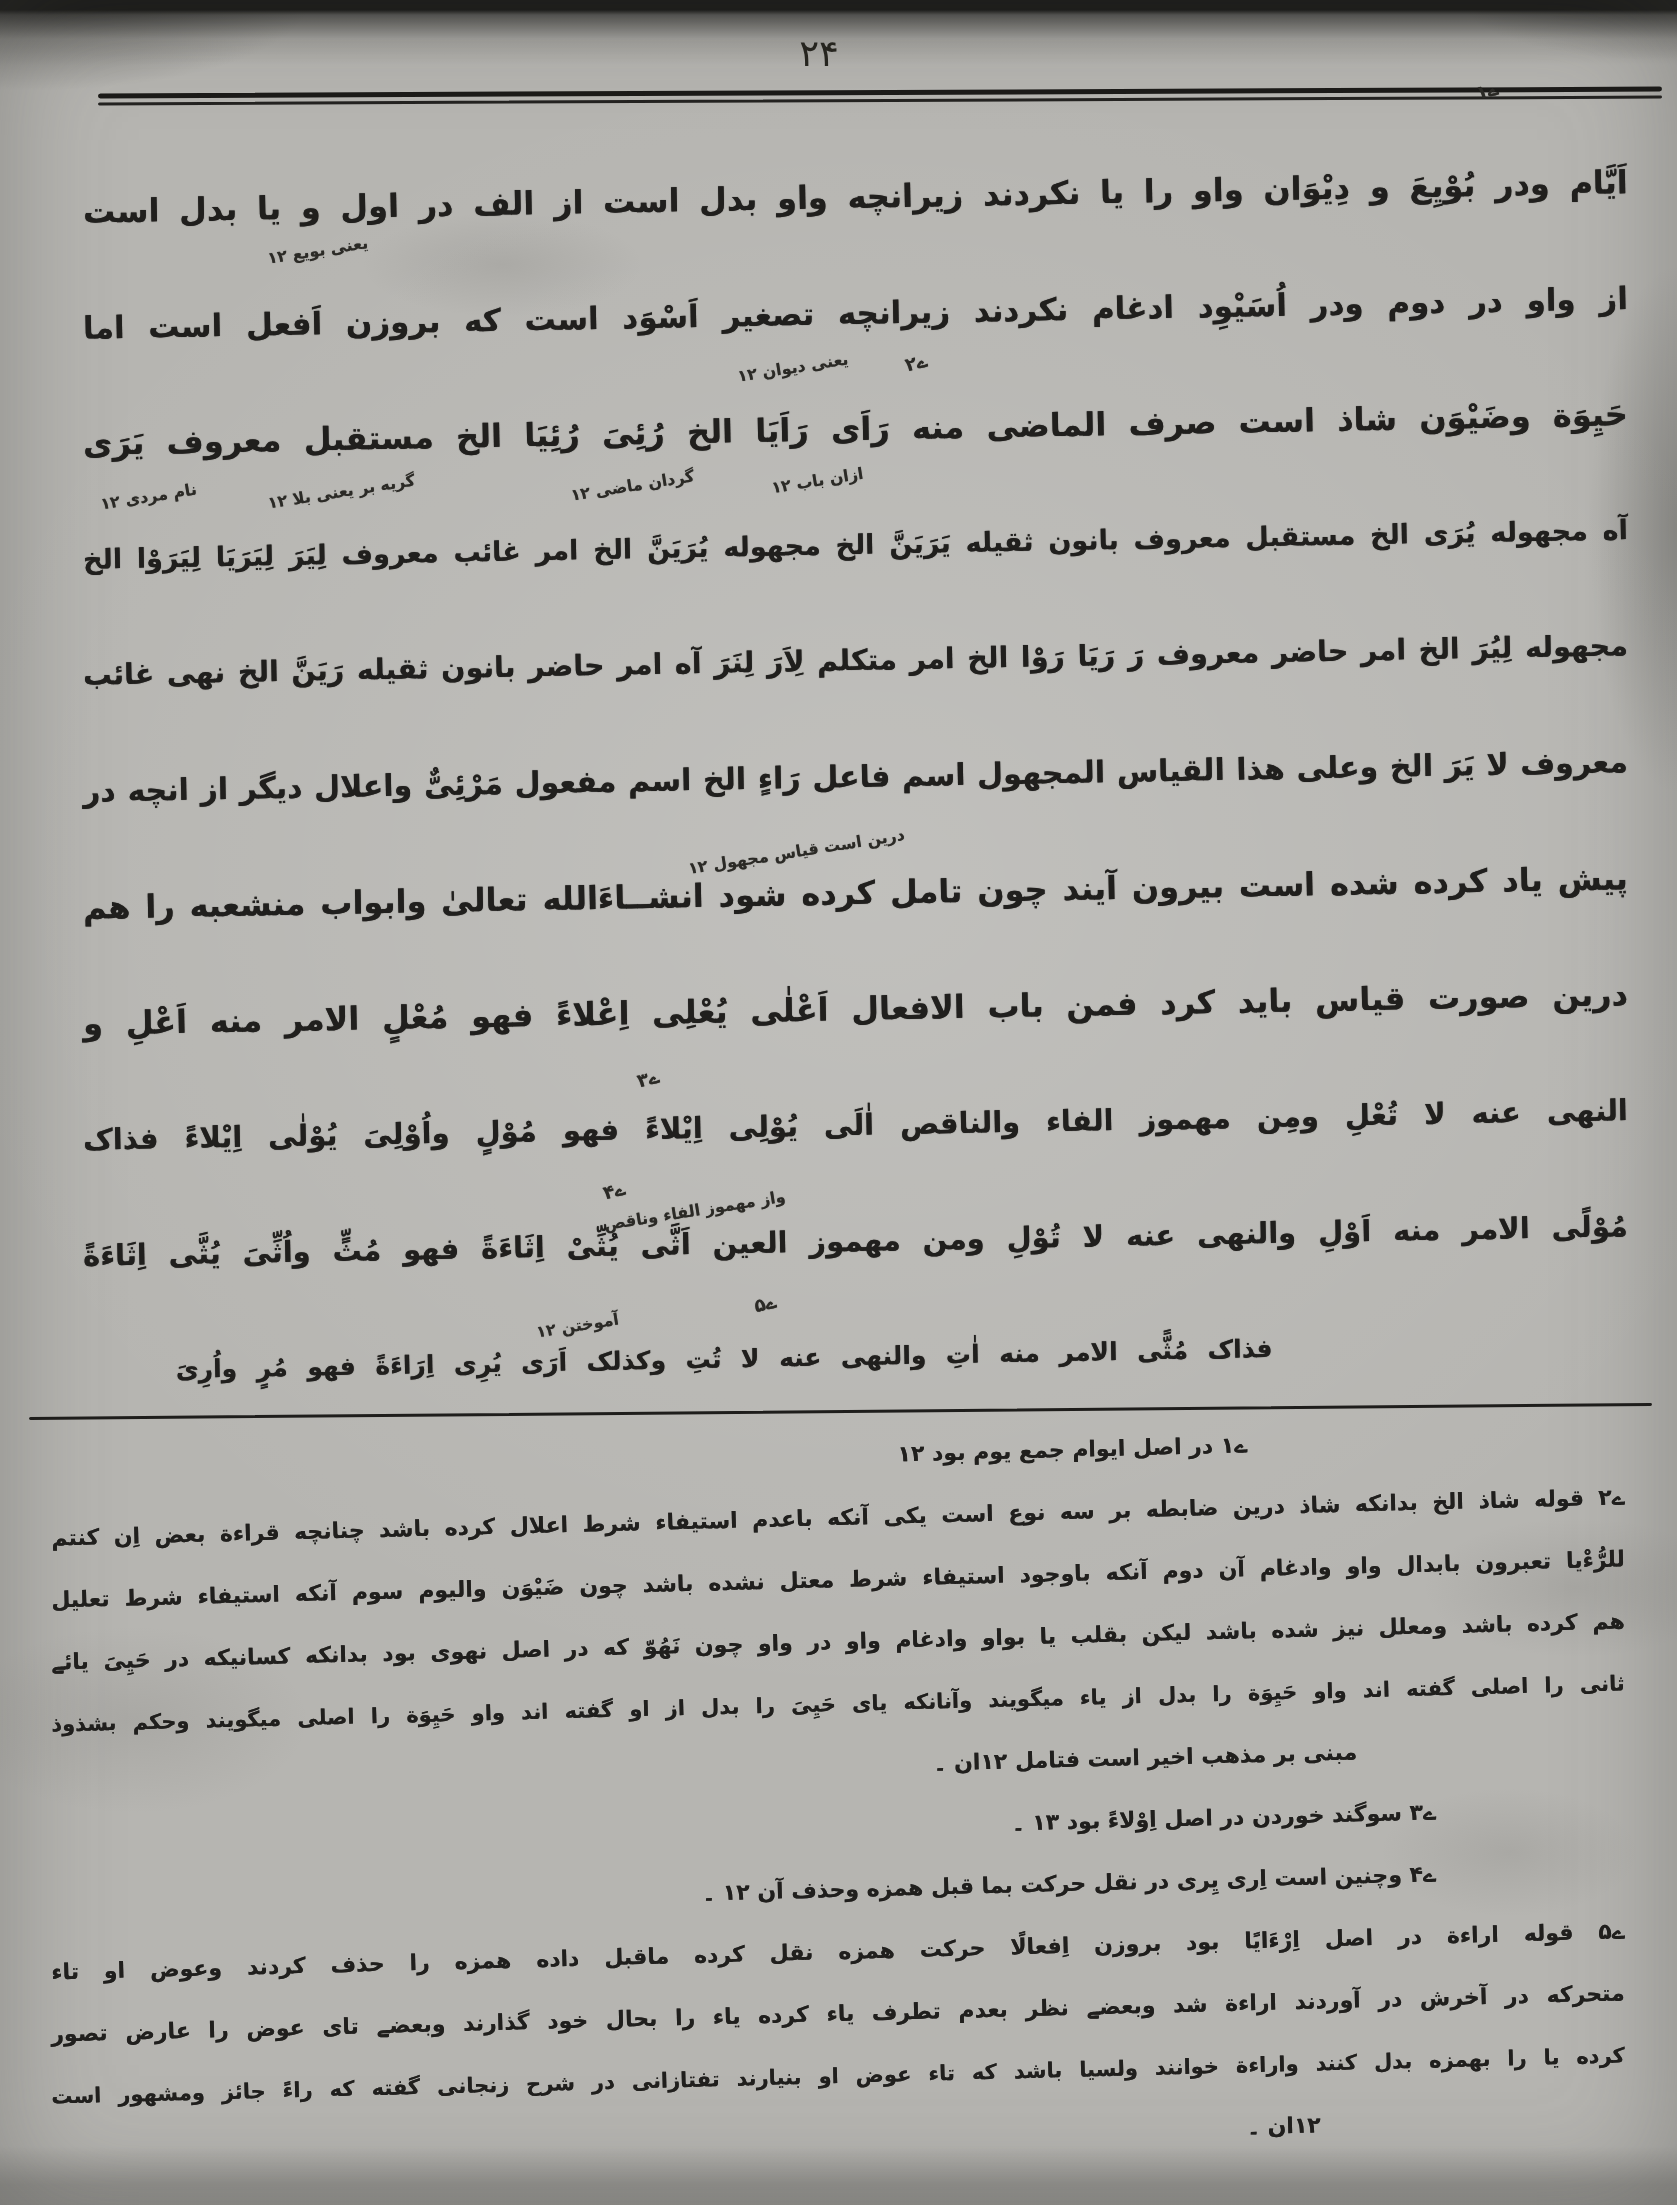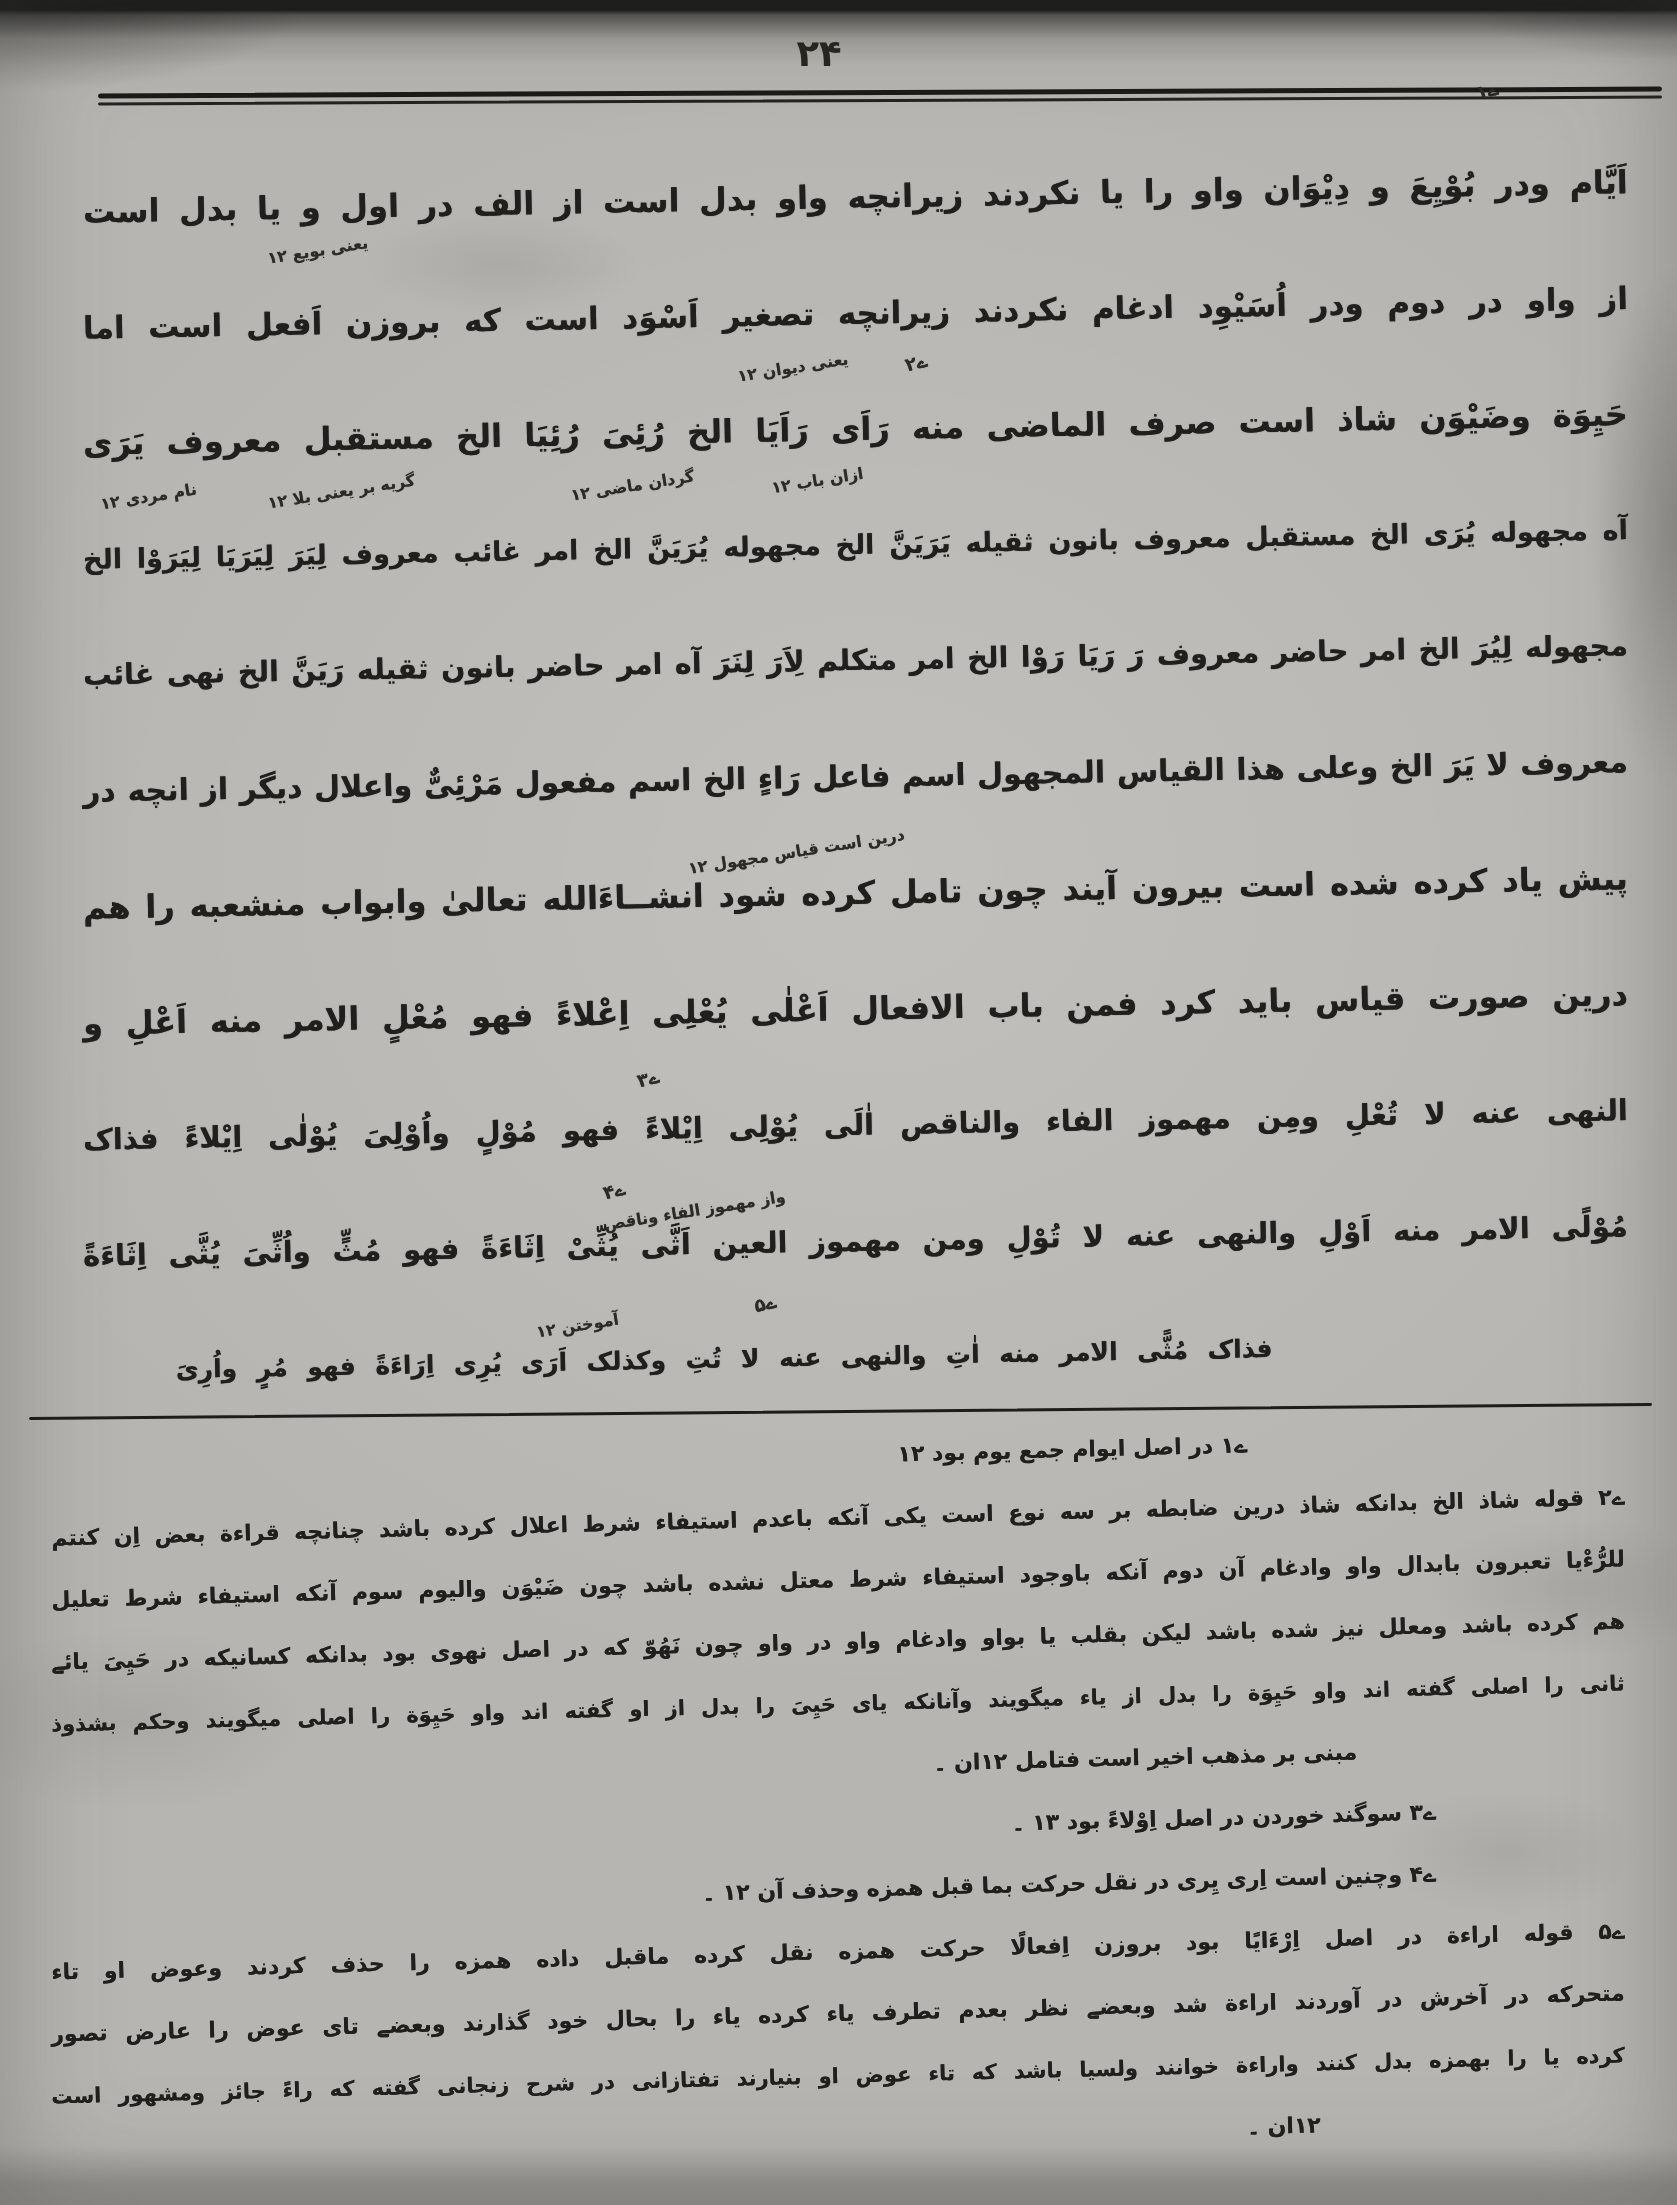--- a/index.html
+++ b/index.html
@@ -19,21 +19,21 @@
       radial-gradient(ellipse 117px 352px at 100% 24%,rgba(70,70,66,.30),rgba(0,0,0,0) 75%),
       radial-gradient(ellipse 218px 100px at 94% 72%,rgba(92,91,87,.16),rgba(0,0,0,0) 70%),
       radial-gradient(ellipse 184px 92px at 90% 84%,rgba(92,91,87,.14),rgba(0,0,0,0) 70%),
       radial-gradient(ellipse 251px 134px at 8% 78%,rgba(92,91,87,.14),rgba(0,0,0,0) 70%),
       radial-gradient(ellipse 201px 75px at 30% 12%,rgba(92,91,87,.15),rgba(0,0,0,0) 70%),
       linear-gradient(0deg,rgba(88,87,83,.35) 0 20px,rgba(0,0,0,0) 59px);
     box-shadow:inset 0 0 117px rgba(66,66,62,.38);
   }
   .pageno{
     position:absolute;top:32px;left:0;right:50px;
-    text-align:center;font-size:37px;font-weight:700;color:#26251f;
+    text-align:center;font-size:37px;font-weight:400;color:#26251f;
     letter-spacing:1.7px;
     margin-left:12px;
   }
   .rule-top{position:absolute;top:90px;left:99px;right:15px;transform:rotate(-.25deg);}
   .rule-top .r1{height:5px;background:#1b1a18;border-radius:2.5px;}
   .rule-top .r2{height:2.5px;background:#232220;margin-top:4.2px;border-radius:1.7px;}
   .main{
     position:absolute;top:139px;right:49px;left:84px;
   }
   .ml{

